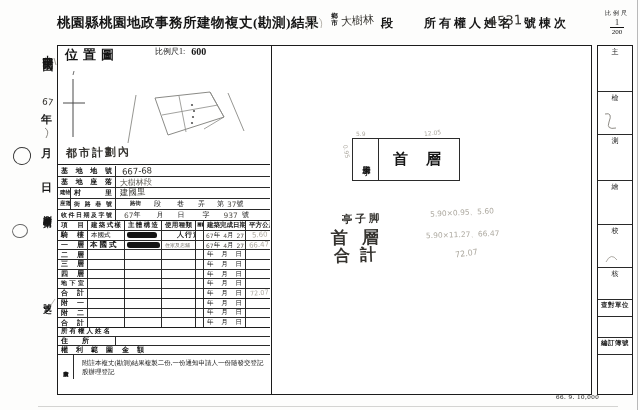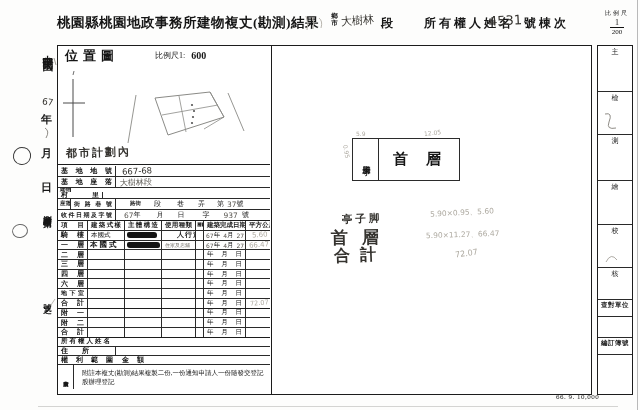--- a/index.html
+++ b/index.html
@@ -61,21 +61,21 @@
 <div class="abs printed" style="left:41px;top:146px;font-size:11px;font-weight:bold;">月</div>
 <div class="abs printed" style="left:41px;top:180px;font-size:11px;font-weight:bold;">日</div>
 <div class="abs printed vtext" style="left:42px;top:208px;font-size:8.5px;letter-spacing:1px;font-weight:bold;">測繪圖幅第</div>
 <div class="abs printed vtext" style="left:42px;top:296px;font-size:8.5px;letter-spacing:2px;font-weight:bold;">號之</div>
 
 <div class="abs" style="left:13px;top:147px;width:16px;height:16px;border:1.6px solid #3c3c3c;border-radius:50% 46% 50% 48%;transform:rotate(12deg);"></div>
 <div class="abs" style="left:12px;top:224px;width:14px;height:12px;border:1px solid #6b6b6b;border-radius:50%;transform:rotate(-8deg);"></div>
 
 <div class="abs panel" style="left:57px;top:45px;width:215px;height:350px;">
 
-  <div class="abs" style="left:0;top:0;width:212px;height:19px;border-bottom:none;display:flex;align-items:center;">
+  <div class="abs" style="left:0;top:0;width:212px;height:19px;border-bottom:none;display:flex;">
     <span class="printed" style="font-size:13px;font-weight:bold;letter-spacing:5px;margin-left:7px;">位置圖</span>
     <span class="printed" style="font-size:8px;margin-left:36px;">比例尺1:</span>
     <span class="printed" style="font-size:10px;font-weight:bold;margin-left:6px;">600</span>
   </div>
 
   <svg class="abs" style="left:0;top:19px;" width="212" height="99">
     <path d="M15 14 L15 72" stroke="#4a4a4a" stroke-width="1" fill="none"></path>
     <path d="M5 38 L27 38" stroke="#4a4a4a" stroke-width="1" fill="none"></path>
     <path d="M15 10 L16 6" stroke="#4a4a4a" stroke-width="0.8" fill="none"></path>
     <path d="M78 30 L70 78" stroke="#8a8a86" stroke-width="0.9" fill="none"></path>
@@ -102,21 +102,21 @@
         </div>
     </div>
     <div class="irow" style="height:11px;">
       <div class="cell" style="width:58px;">
           <span class="lblspread printed" style="font-size:7px;">基地座落</span>
         </div>
       <div class="cell" style="flex:1;">
           <span class="hw" style="font-size:8px;margin-left:4px;color:#5c5953;transform:rotate(-2deg);">大樹林段</span>
         </div>
     </div>
-    <div class="irow" style="height:11px;flex-direction:column;">
+    <div class="irow" style="height:11px;">
       <div class="cell" style="width:13px;justify-content:center;">
           <span class="stack2 printed">建物</span>
         </div>
       <div class="cell" style="width:45px;">
           <span class="lblspread printed" style="font-size:7px;">村里</span>
         </div>
       <div class="cell" style="flex:1;">
           <span class="hw" style="font-size:8.5px;margin-left:4px;transform:rotate(-2deg);">建國里</span>
         </div>
     </div>
@@ -252,33 +252,20 @@
         <div class="cell" style="width:34px;"></div>
         <div class="cell" style="width:8px;"></div>
       <div class="cell" style="width:42px;">
           <span class="dateline printed"><span>年</span> <span>月</span> <span>日</span></span>
         </div>
       <div class="cell" style="width:24px;"></div>
     </div>
     <div class="irow" style="height:9.7px;">
       <div class="cell" style="width:30px;">
           <span class="lblspread printed" style="font-size:7px;">四層</span>
-        </div>
-      <div class="cell" style="width:37px;"></div>
-        <div class="cell" style="width:37px;"></div>
-        <div class="cell" style="width:34px;"></div>
-        <div class="cell" style="width:8px;"></div>
-      <div class="cell" style="width:42px;">
-          <span class="dateline printed"><span>年</span> <span>月</span> <span>日</span></span>
-        </div>
-      <div class="cell" style="width:24px;"></div>
-    </div>
-    <div class="irow" style="height:9.7px;">
-      <div class="cell" style="width:30px;">
-          <span class="lblspread printed" style="font-size:7px;">六層</span>
         </div>
       <div class="cell" style="width:37px;"></div>
         <div class="cell" style="width:37px;"></div>
         <div class="cell" style="width:34px;"></div>
         <div class="cell" style="width:8px;"></div>
       <div class="cell" style="width:42px;">
           <span class="dateline printed"><span>年</span> <span>月</span> <span>日</span></span>
         </div>
       <div class="cell" style="width:24px;"></div>
     </div>

